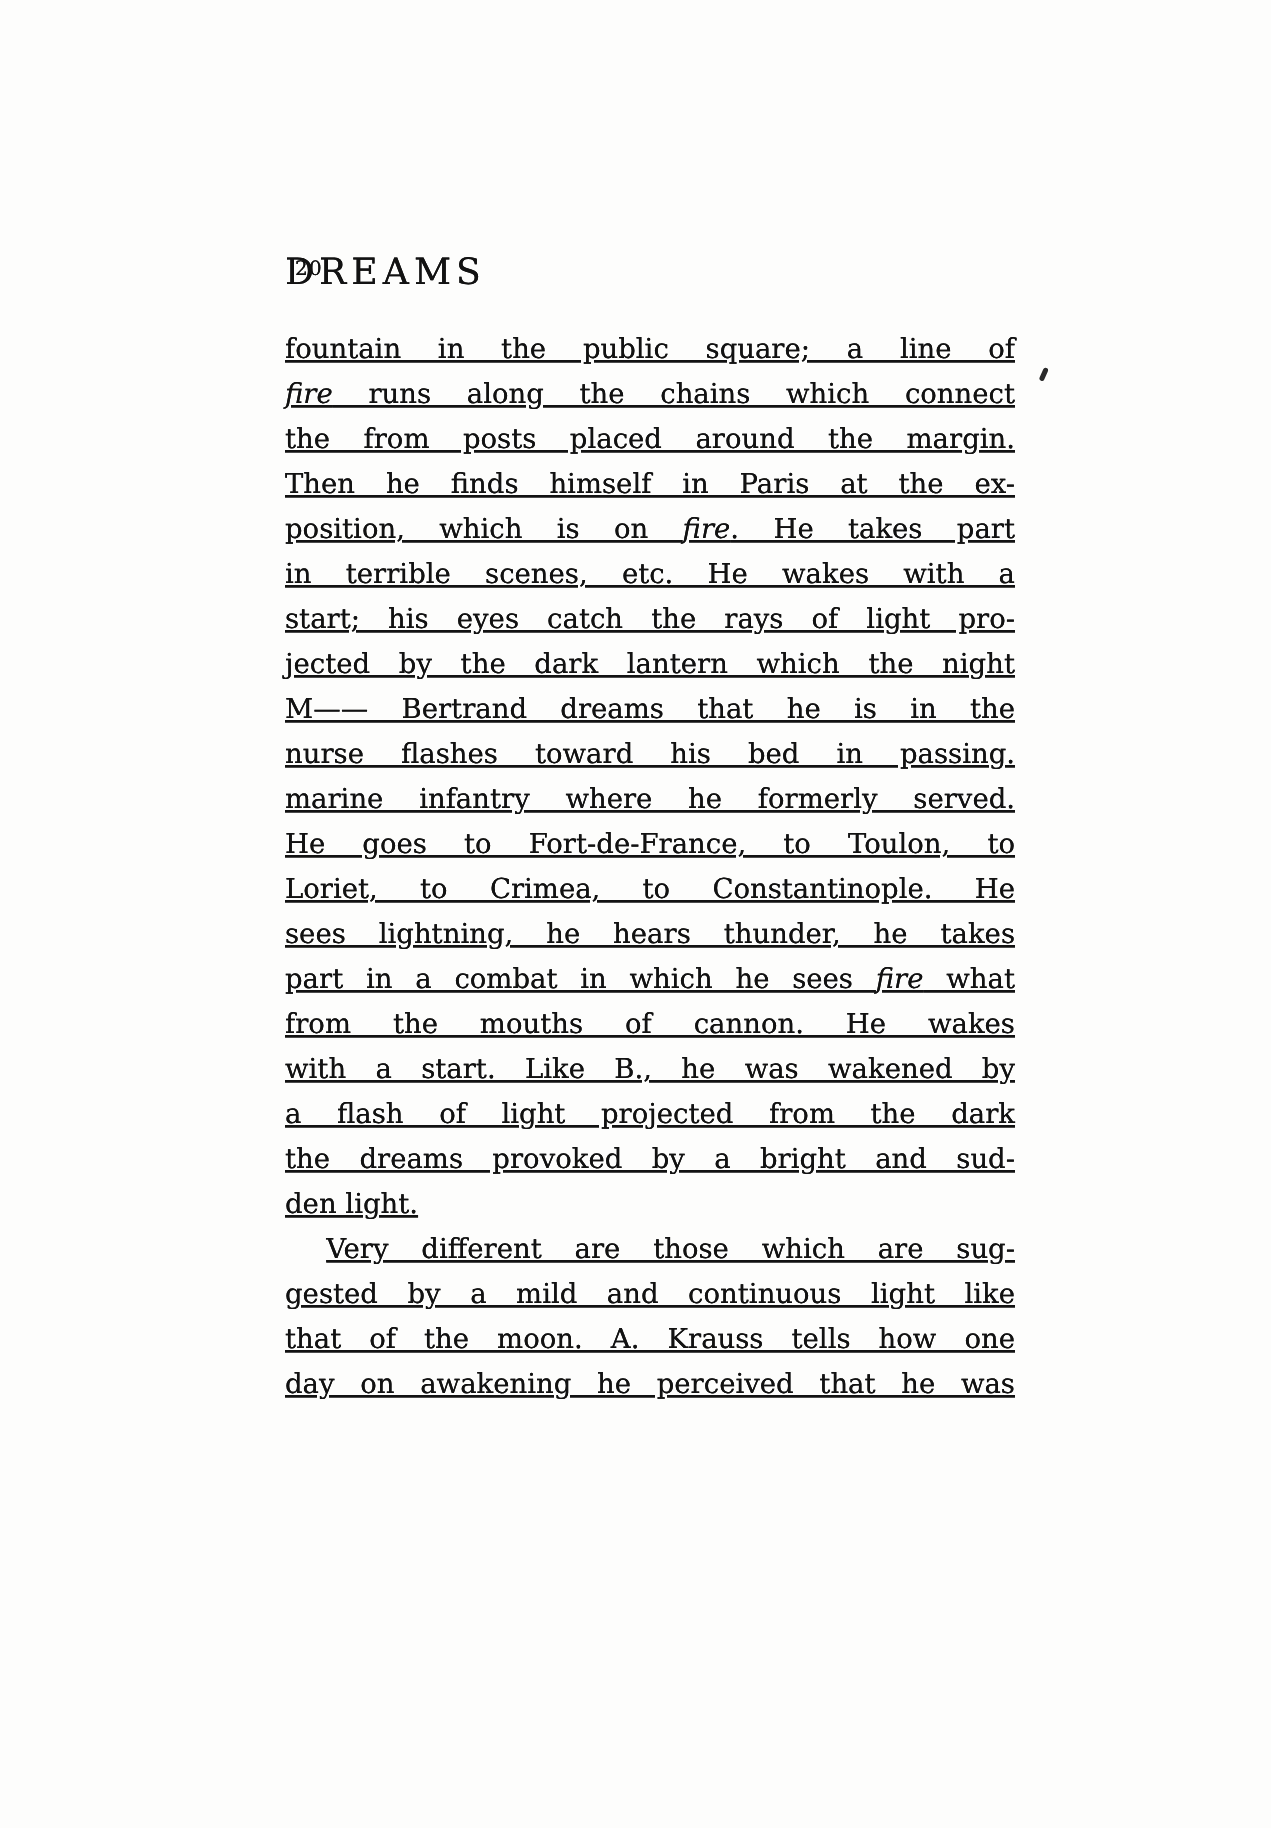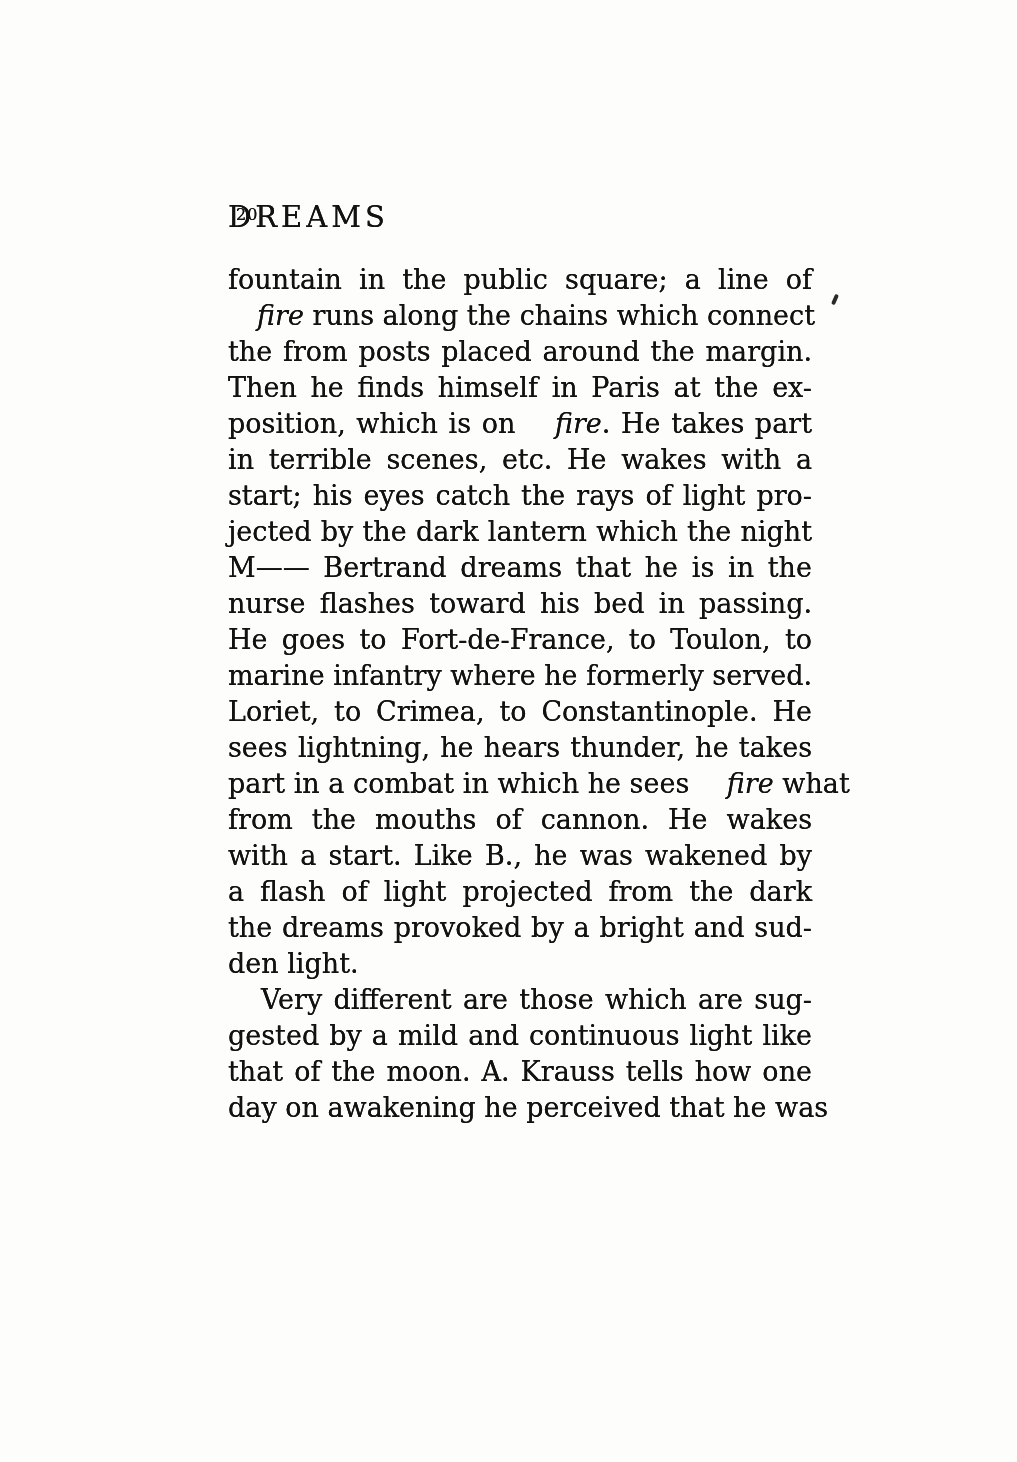--- a/index.html
+++ b/index.html
@@ -39,32 +39,32 @@
     text-align: left;
     font-size: 29px;
     letter-spacing: 4px;
     text-shadow: 0 0 0.5px currentColor;
   }
   .textcol {
     position: absolute;
     left: 228px;
     top: 262px;
     width: 584px;
-    font-size: 27px;
+    font-size: 22px;
     line-height: 36px;
     text-shadow: 0 0 0.45px currentColor;
+    text-decoration: underline;
   }
   .line {
     text-align: justify;
     text-align-last: justify;
     white-space: nowrap;
   }
   .line em {
     font-style: italic;
-    margin-left: 29px;
   }
   .line.short {
     text-align-last: left;
   }
   .line.indent {
     text-indent: 33px;
   }
   .speck {
     position: absolute;
     left: 833px;
@@ -91,22 +91,22 @@
       <div class="line"><span>fountain in the public square; a line of</span></div>
       <div class="line"><em>fire</em><span> runs along the chains which connect</span></div>
       <div class="line"><span>the from posts placed around the margin.</span></div>
       <div class="line"><span>Then he finds himself in Paris at the ex-</span></div>
       <div class="line"><span>position, which is on </span><em>fire</em><span>. He takes part</span></div>
       <div class="line"><span>in terrible scenes, etc. He wakes with a</span></div>
       <div class="line"><span>start; his eyes catch the rays of light pro-</span></div>
       <div class="line"><span>jected by the dark lantern which the night</span></div>
       <div class="line"><span>M—— Bertrand dreams that he is in the</span></div>
       <div class="line"><span>nurse flashes toward his bed in passing.</span></div>
+      <div class="line"><span>marine infantry where he formerly served.</span></div>
       <div class="line"><span>He goes to Fort-de-France, to Toulon, to</span></div>
-      <div class="line"><span>marine infantry where he formerly served.</span></div>
       <div class="line"><span>Loriet, to Crimea, to Constantinople. He</span></div>
       <div class="line"><span>sees lightning, he hears thunder, he takes</span></div>
       <div class="line"><span>part in a combat in which he sees </span><em>fire</em><span> what</span></div>
       <div class="line"><span>from the mouths of cannon. He wakes</span></div>
       <div class="line"><span>with a start. Like B., he was wakened by</span></div>
       <div class="line"><span>a flash of light projected from the dark</span></div>
       <div class="line"><span>the dreams provoked by a bright and sud-</span></div>
       <div class="line short"><span>den light.</span></div>
       <div class="line indent"><span>Very different are those which are sug-</span></div>
       <div class="line"><span>gested by a mild and continuous light like</span></div>

